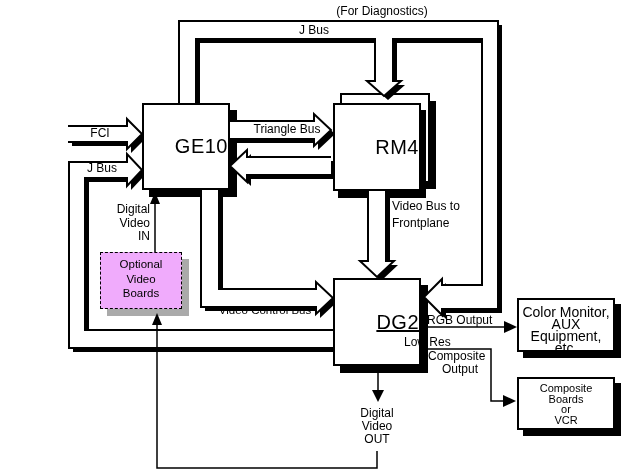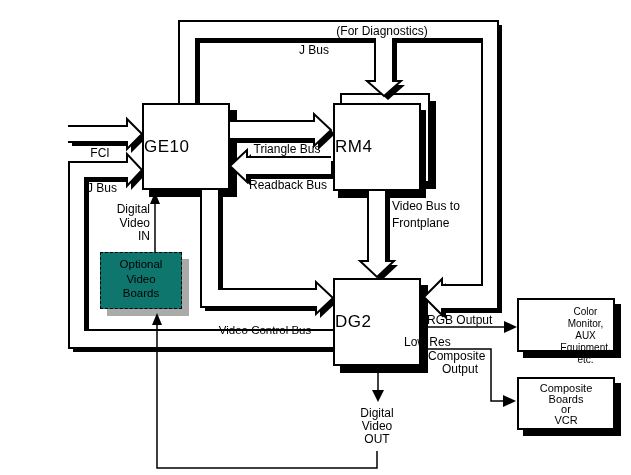--- a/index.html
+++ b/index.html
@@ -3,35 +3,35 @@
 <meta charset="utf-8">
 <style>
   html,body{margin:0;padding:0;background:#fff;}
   .stage{
     position:relative;width:631px;height:475px;background:#fff;overflow:hidden;
     font-family:"Liberation Sans","DejaVu Sans",sans-serif;color:#000;
   }
   .wires{position:absolute;left:0;top:0;}
   .box{
     position:absolute;box-sizing:border-box;background:#fff;border:2px solid #000;
-    display:flex;align-items:center;justify-content:flex-start;
-    font-size:17px;letter-spacing:.5px;
+    display:flex;align-items:center;justify-content:flex-end;
+    font-size:20px;letter-spacing:.5px;
   }
   .dashedbox{
-    position:absolute;box-sizing:border-box;background:#0f766e;border:1.5px dashed #000;
+    position:absolute;box-sizing:border-box;background:#f0abfc;border:1.5px dashed #000;
     text-align:center;font-size:11.5px;line-height:14.5px;padding-top:4px;
   }
   .monitor{
     position:absolute;box-sizing:border-box;background:#fff;border:2px solid #000;
     box-shadow:6px 6px 0 #000;text-align:center;
   }
-  .monitor.color{font-size:10px;line-height:12px;padding-top:6px;padding-left:39px;}
+  .monitor.color{font-size:14px;line-height:12px;padding-top:6px;}
   .monitor.composite{font-size:11px;line-height:10.5px;padding-top:4px;}
   .lbl{position:absolute;font-size:12px;line-height:13px;white-space:nowrap;}
-  .center{text-align:center;margin-top:20px;}
+  .center{text-align:center;}
   .right{text-align:right;}
   .note{line-height:15.5px;}
   .vbf{line-height:17px;}
   .dvi{line-height:13.5px;}
   .dvo{line-height:13px;text-align:center;}
   .vcb{font-size:11.5px;}
 </style>
 </head>
 <body>
 
@@ -86,21 +86,21 @@
   </svg>
 
   <div class="box" style="left:142px;top:103px;width:88px;height:87px;">
     <span>GE10</span>
   </div>
 
   <div class="box" style="left:333px;top:103px;width:88px;height:88px;">
     <span>RM4</span>
   </div>
 
-  <div class="box" style="left:333px;top:278px;width:88px;height:88px;">
+  <div class="box" style="left:333px;top:278px;width:88px;height:88px;text-decoration:underline;">
     <span>DG2</span>
   </div>
 
   <div class="dashedbox" style="left:100px;top:252px;width:82px;height:57px;">
     <div>Optional</div>
     <div>Video</div>
     <div>Boards</div>
   </div>
 
   <div class="monitor color" style="left:517px;top:298px;width:98px;height:54px;">
@@ -120,21 +120,20 @@
   <div class="lbl center" style="left:312px;top:5px;width:140px;">(For Diagnostics)</div>
 
   <div class="lbl center" style="left:284px;top:24px;width:60px;">J Bus</div>
 
   <div class="lbl center" style="left:76px;top:127px;width:48px;">FCI</div>
 
   <div class="lbl center" style="left:74px;top:162px;width:56px;">J Bus</div>
 
   <div class="lbl center" style="left:240px;top:123px;width:94px;">Triangle Bus</div>
 
-  <div class="lbl center" style="left:240px;top:159px;width:96px;">Readback Bus</div>
 
   <div class="lbl vbf" style="left:392px;top:198px;">
     <div>Video Bus to</div>
     <div>Frontplane</div>
   </div>
 
   <div class="lbl center vcb" style="left:212px;top:304px;width:106px;">Video Control Bus</div>
 
   <div class="lbl right dvi" style="left:96px;top:203px;width:54px;">
     <div>Digital</div>

